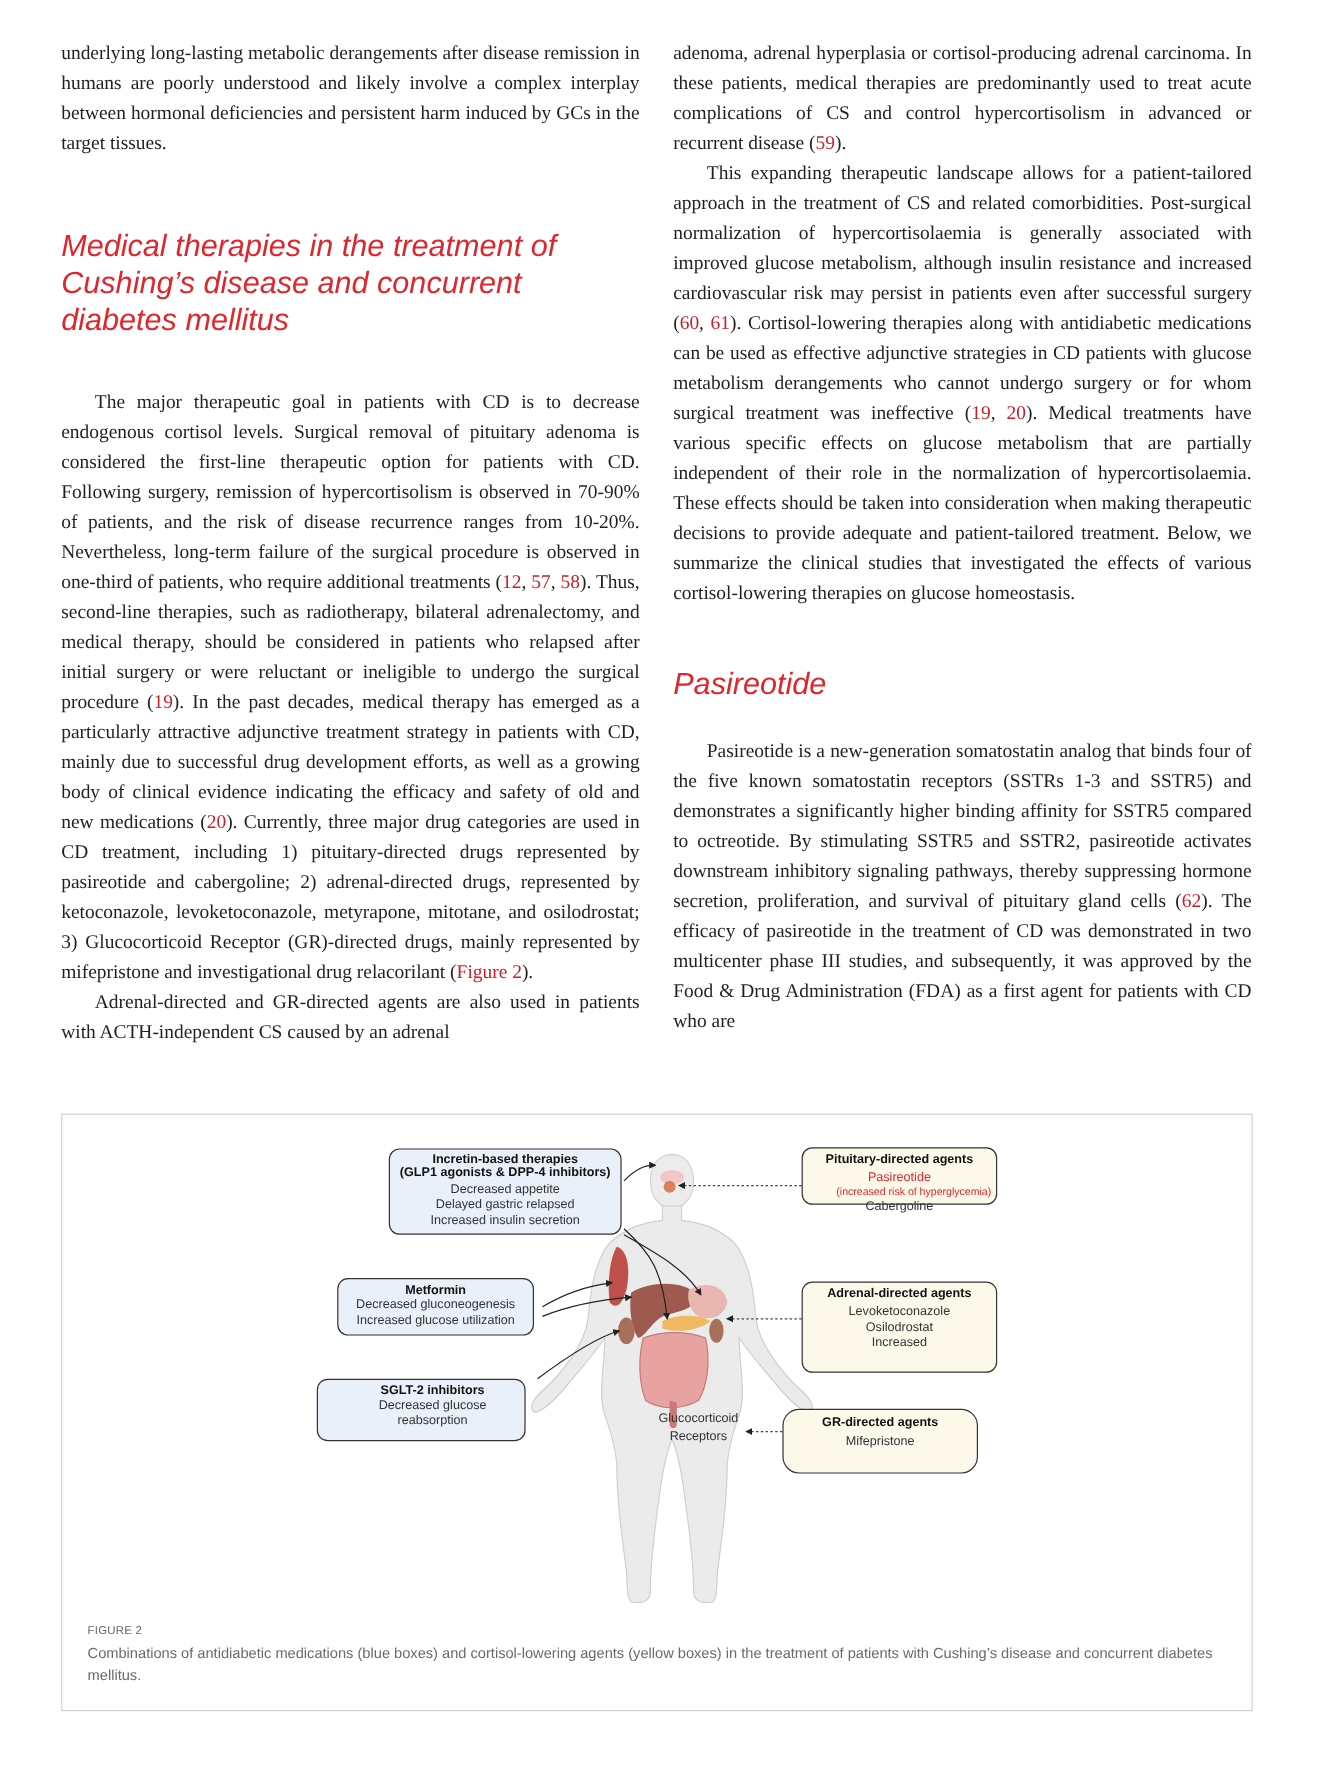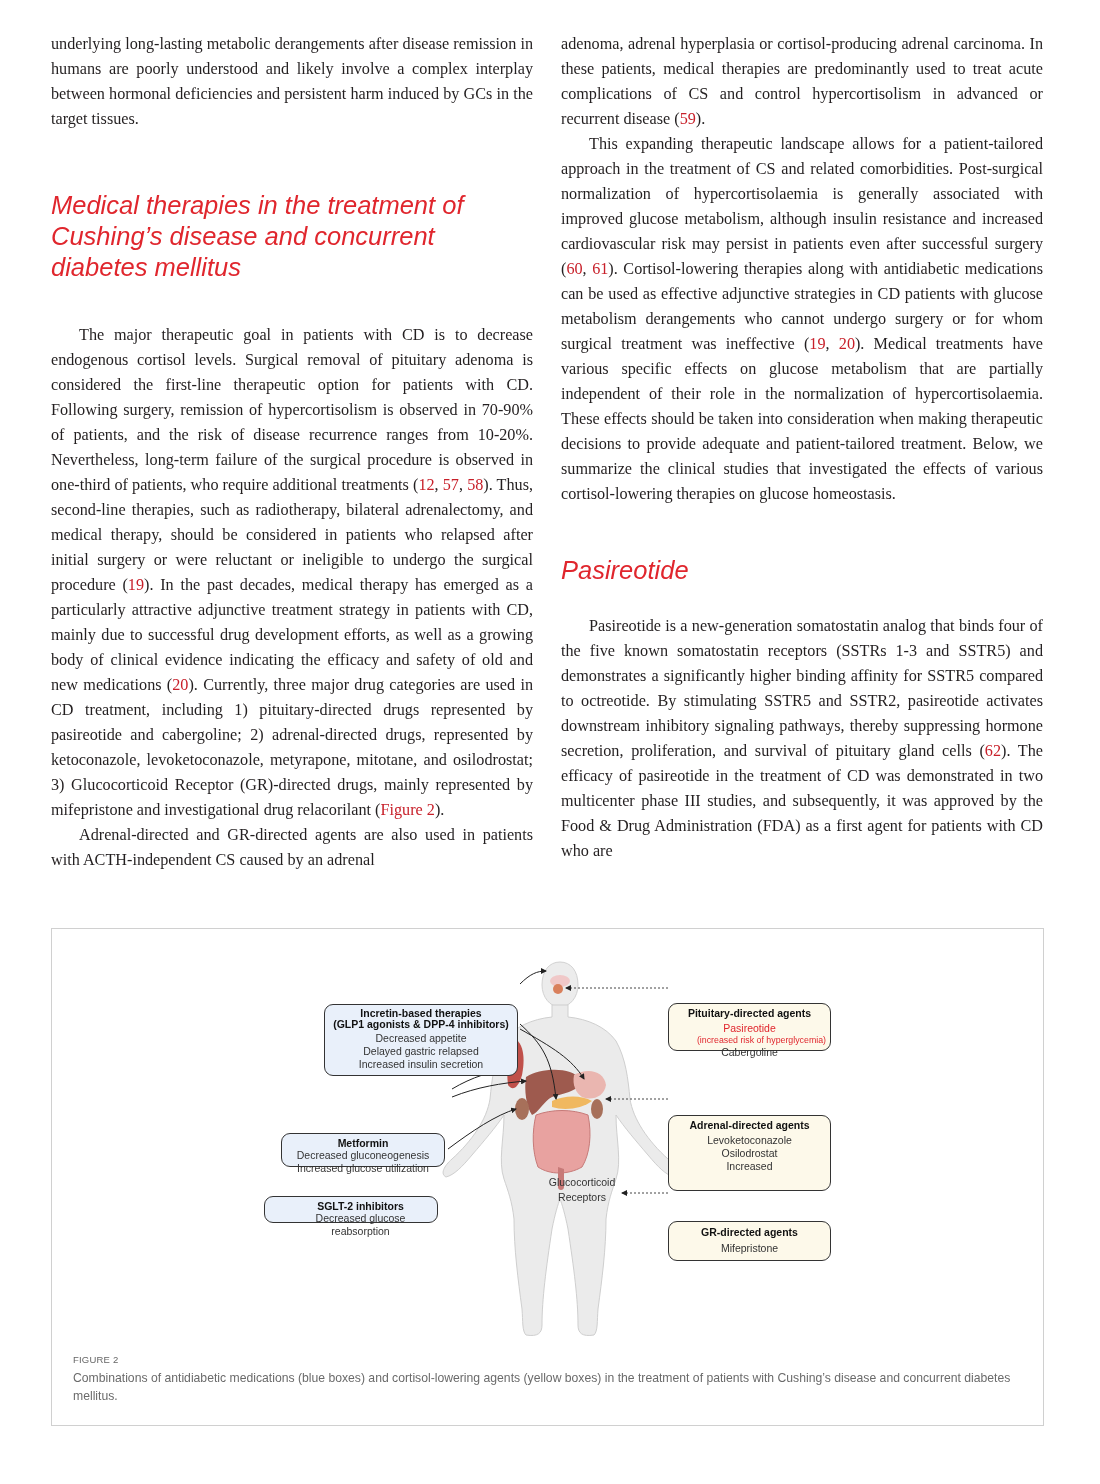--- a/index.html
+++ b/index.html
@@ -15,21 +15,21 @@
 
   .heading { font-family: "Liberation Sans", "DejaVu Sans", sans-serif; color: #e0262d; font-weight: normal; text-align: left; font-style: italic; }
   .heading.h-big { font-size: 25.5px; line-height: 31px; margin: 58px 0 40px 0; }
   .heading.h-pas { font-size: 25.5px; line-height: 31px; margin: 48px 0 28px 0; }
 
   
   .figure { position: absolute; left: 51px; top: 928px; width: 993px; height: 498px; border: 1px solid #d0d0d0; background: #fff; }
   .fig-canvas { position: absolute; left: 0; top: 0; width: 991px; height: 420px; }
   .fig-svg { position: absolute; left: 0; top: 0; }
 
-  .box { position: absolute; border: 1.2px solid #333; border-radius: 9px; font-family: "Liberation Sans", "DejaVu Sans", sans-serif; text-align: center; color: #333; font-size: 10.5px; line-height: 13px; padding: 3px 4px; margin-top: 47px; }
+  .box { position: absolute; border: 1.2px solid #333; border-radius: 9px; font-family: "Liberation Sans", "DejaVu Sans", sans-serif; text-align: center; color: #333; font-size: 10.5px; line-height: 13px; padding: 3px 4px; }
   .box.blue { background: #e9f0fa; }
   .box.yellow { background: #fdf9ea; }
   .box .title { font-weight: bold; color: #111; font-size: 10.5px; line-height: 11px; }
   .box .red { color: #e0262d; }
   .box .red.small { font-size: 8.8px; line-height: 10px; text-align: right; }
 
   .gc-label { position: absolute; font-family: "Liberation Sans", "DejaVu Sans", sans-serif; font-size: 10.5px; line-height: 15px; color: #333; text-align: center; }
 
   .caption { position: absolute; left: 21px; top: 424px; width: 940px; font-family: "Liberation Sans", "DejaVu Sans", sans-serif; color: #666; }
   .caption .fig-label { font-size: 9.5px; letter-spacing: 0.2px; color: #666; line-height: 14px; }
@@ -95,46 +95,46 @@
     </svg>
 
     <div class="box blue" style="left:272px; top:28px; width:194px; height:72px;">
       <div class="title">Incretin-based therapies</div>
       <div class="title">(GLP1 agonists &amp; DPP-4 inhibitors)</div>
       <div style="margin-top:2px">Decreased appetite</div>
       <div>Delayed gastric relapsed</div>
       <div>Increased insulin secretion</div>
     </div>
 
-    <div class="box blue" style="left:229px; top:157px; width:164px; height:34px;">
+    <div class="box blue" style="left:229px; top:136px; width:164px; height:48px;">
       <div class="title" style="margin-top:1px">Metformin</div>
       <div>Decreased gluconeogenesis</div>
       <div>Increased glucose utilization</div>
     </div>
 
-    <div class="box blue" style="left:212px; top:220px; width:174px; height:27px;padding-left:23px;">
+    <div class="box blue" style="left:212px; top:220px; width:174px; height:52px;padding-left:23px;">
       <div class="title" style="margin-top:1px">SGLT-2 inhibitors</div>
       <div>Decreased glucose reabsorption</div>
     </div>
 
     <div class="box yellow" style="left:616px; top:27px; width:163px; height:48px;">
       <div class="title" style="margin-top:1px; margin-bottom:3px">Pituitary-directed agents</div>
       <div class="red">Pasireotide</div>
       <div class="red small">(increased risk of hyperglycemia)</div>
       <div style="margin-top:1px">Cabergoline</div>
     </div>
 
     <div class="box yellow" style="left:616px; top:139px; width:163px; height:76px;">
       <div class="title" style="margin-top:1px; margin-bottom:3px">Adrenal-directed agents</div>
       <div>Levoketoconazole</div>
       <div>Osilodrostat</div>
       <div>Increased</div>
     </div>
 
-    <div class="box yellow" style="left:616px; top:245px; width:163px; height:40px;">
+    <div class="box yellow" style="left:600px; top:245px; width:163px; height:54px;border-radius:14px;">
       <div class="title" style="margin-top:2px; margin-bottom:4px">GR-directed agents</div>
       <div>Mifepristone</div>
     </div>
 
     <div class="gc-label" style="left:484px; top:246px; width:92px;text-align:center;">
       <div>Glucocorticoid</div>
       <div>Receptors</div>
     </div>
   </div>
 

